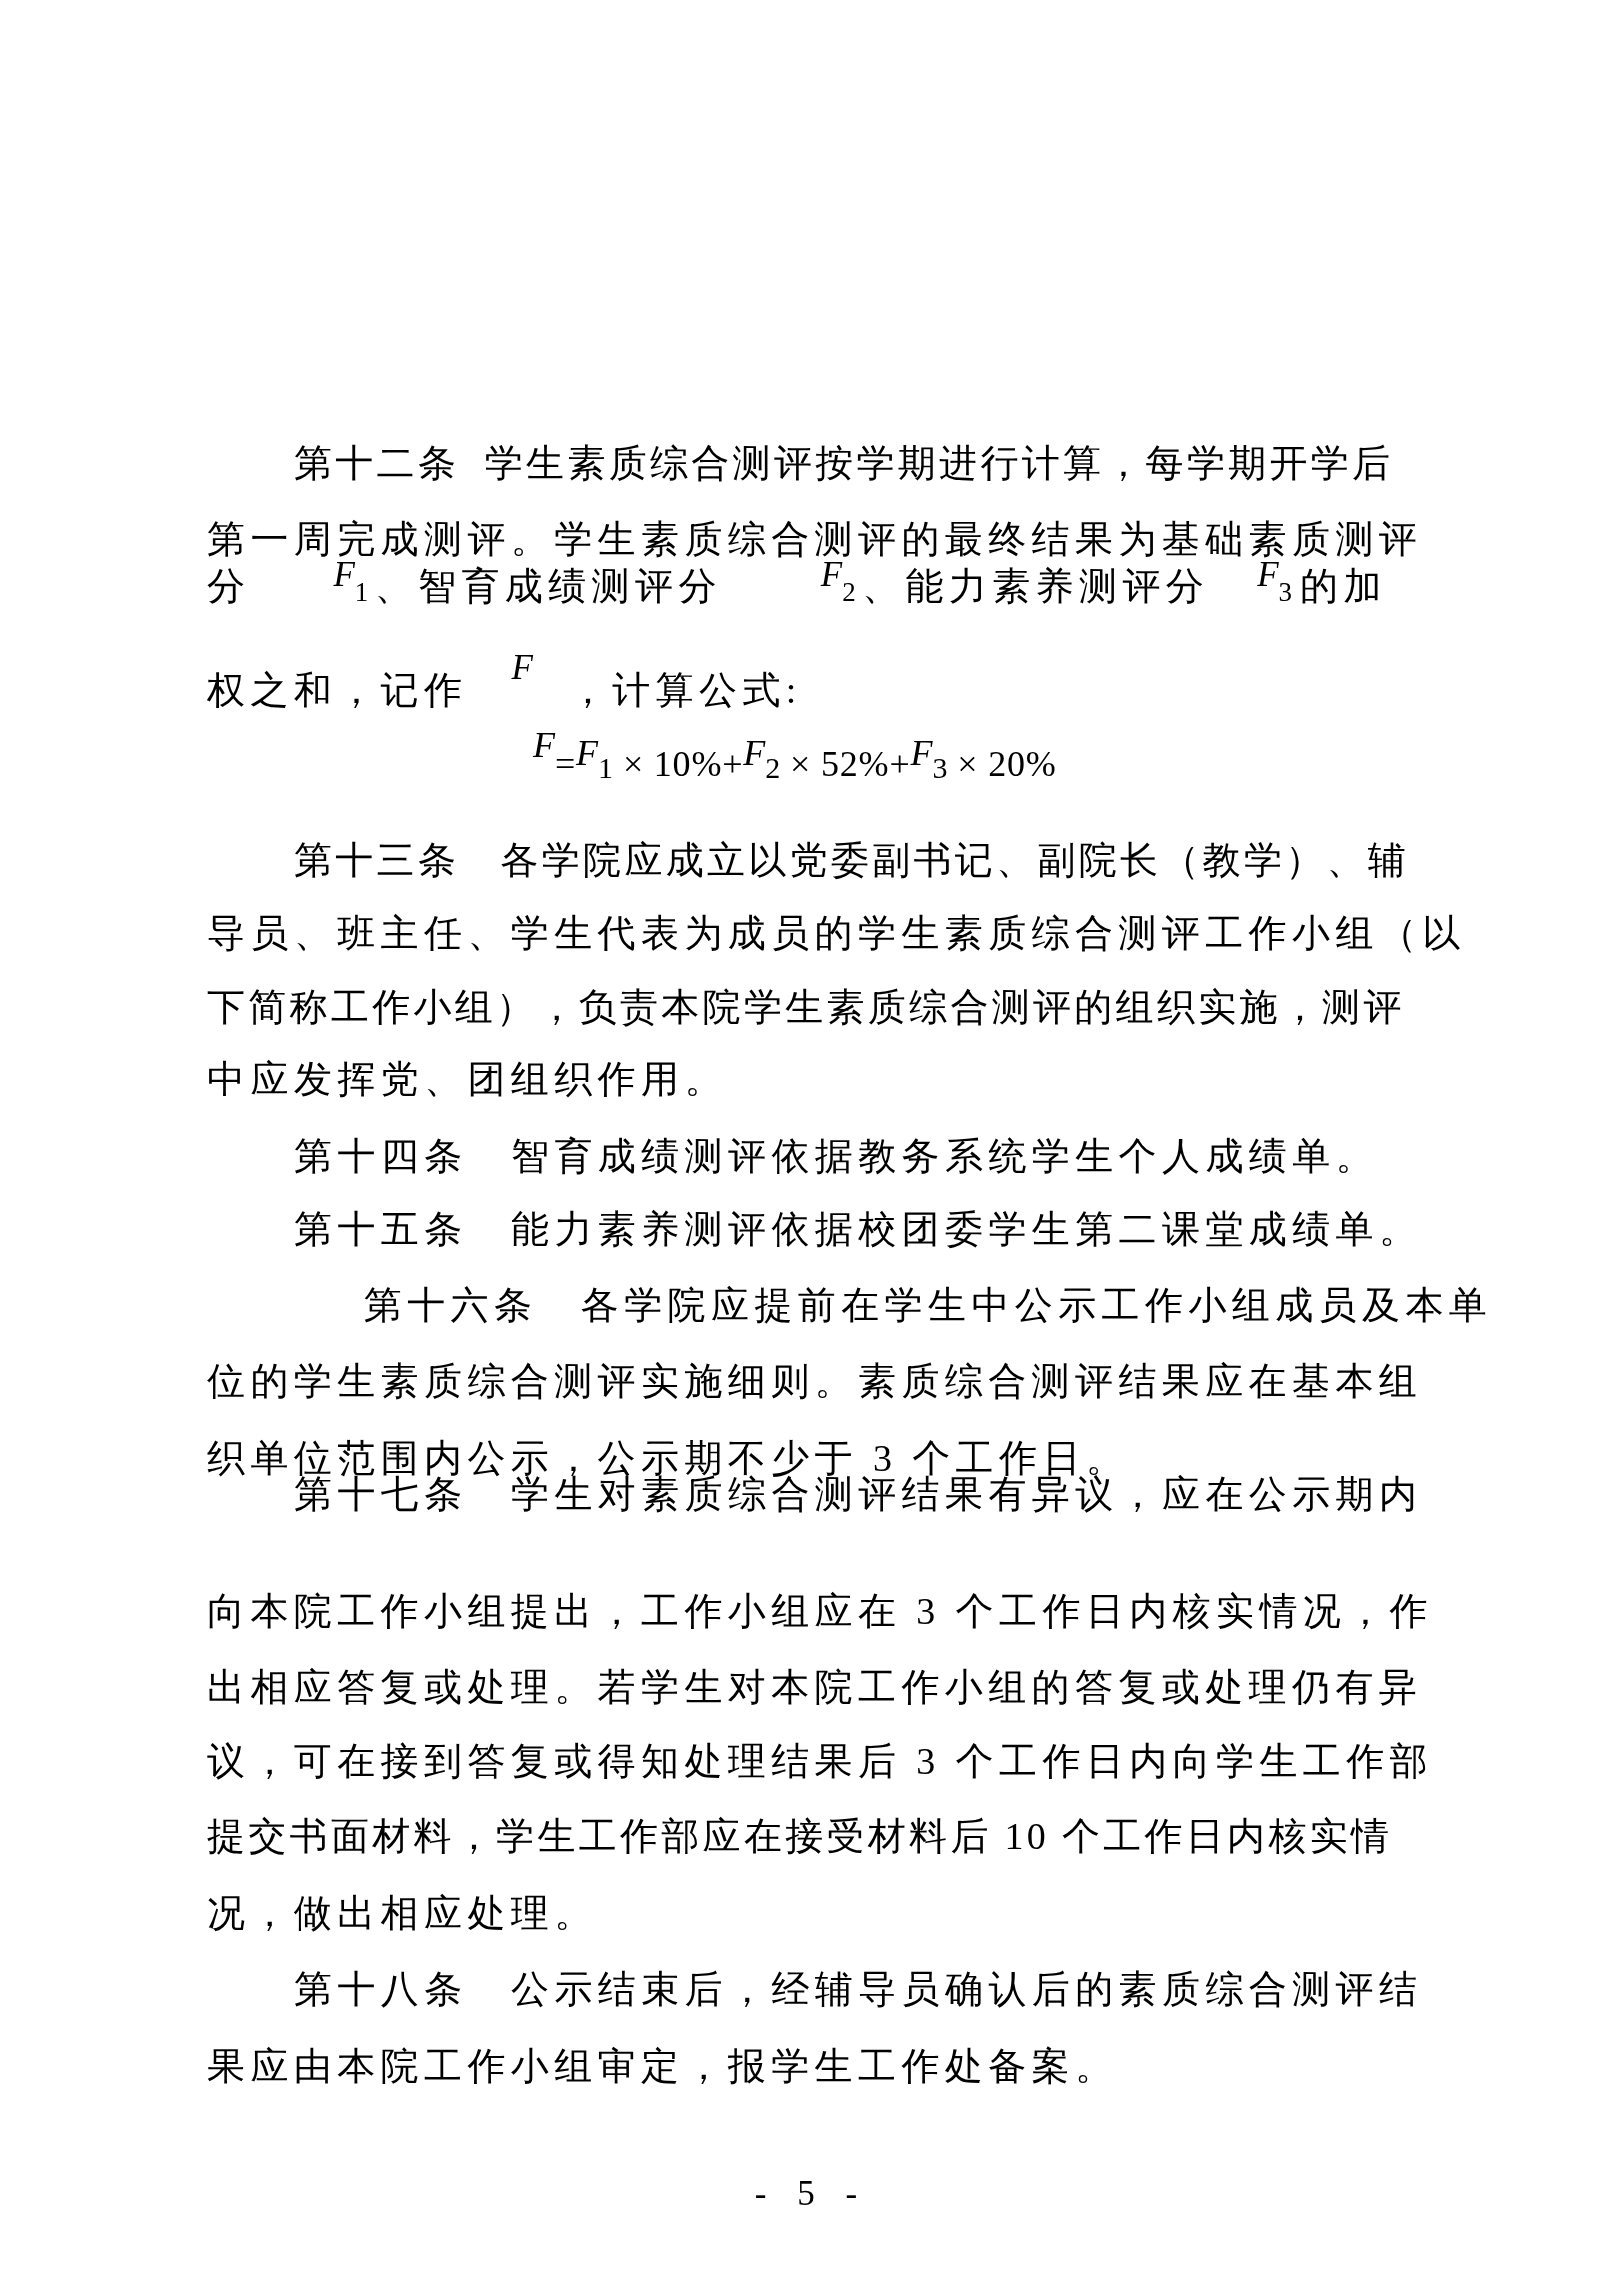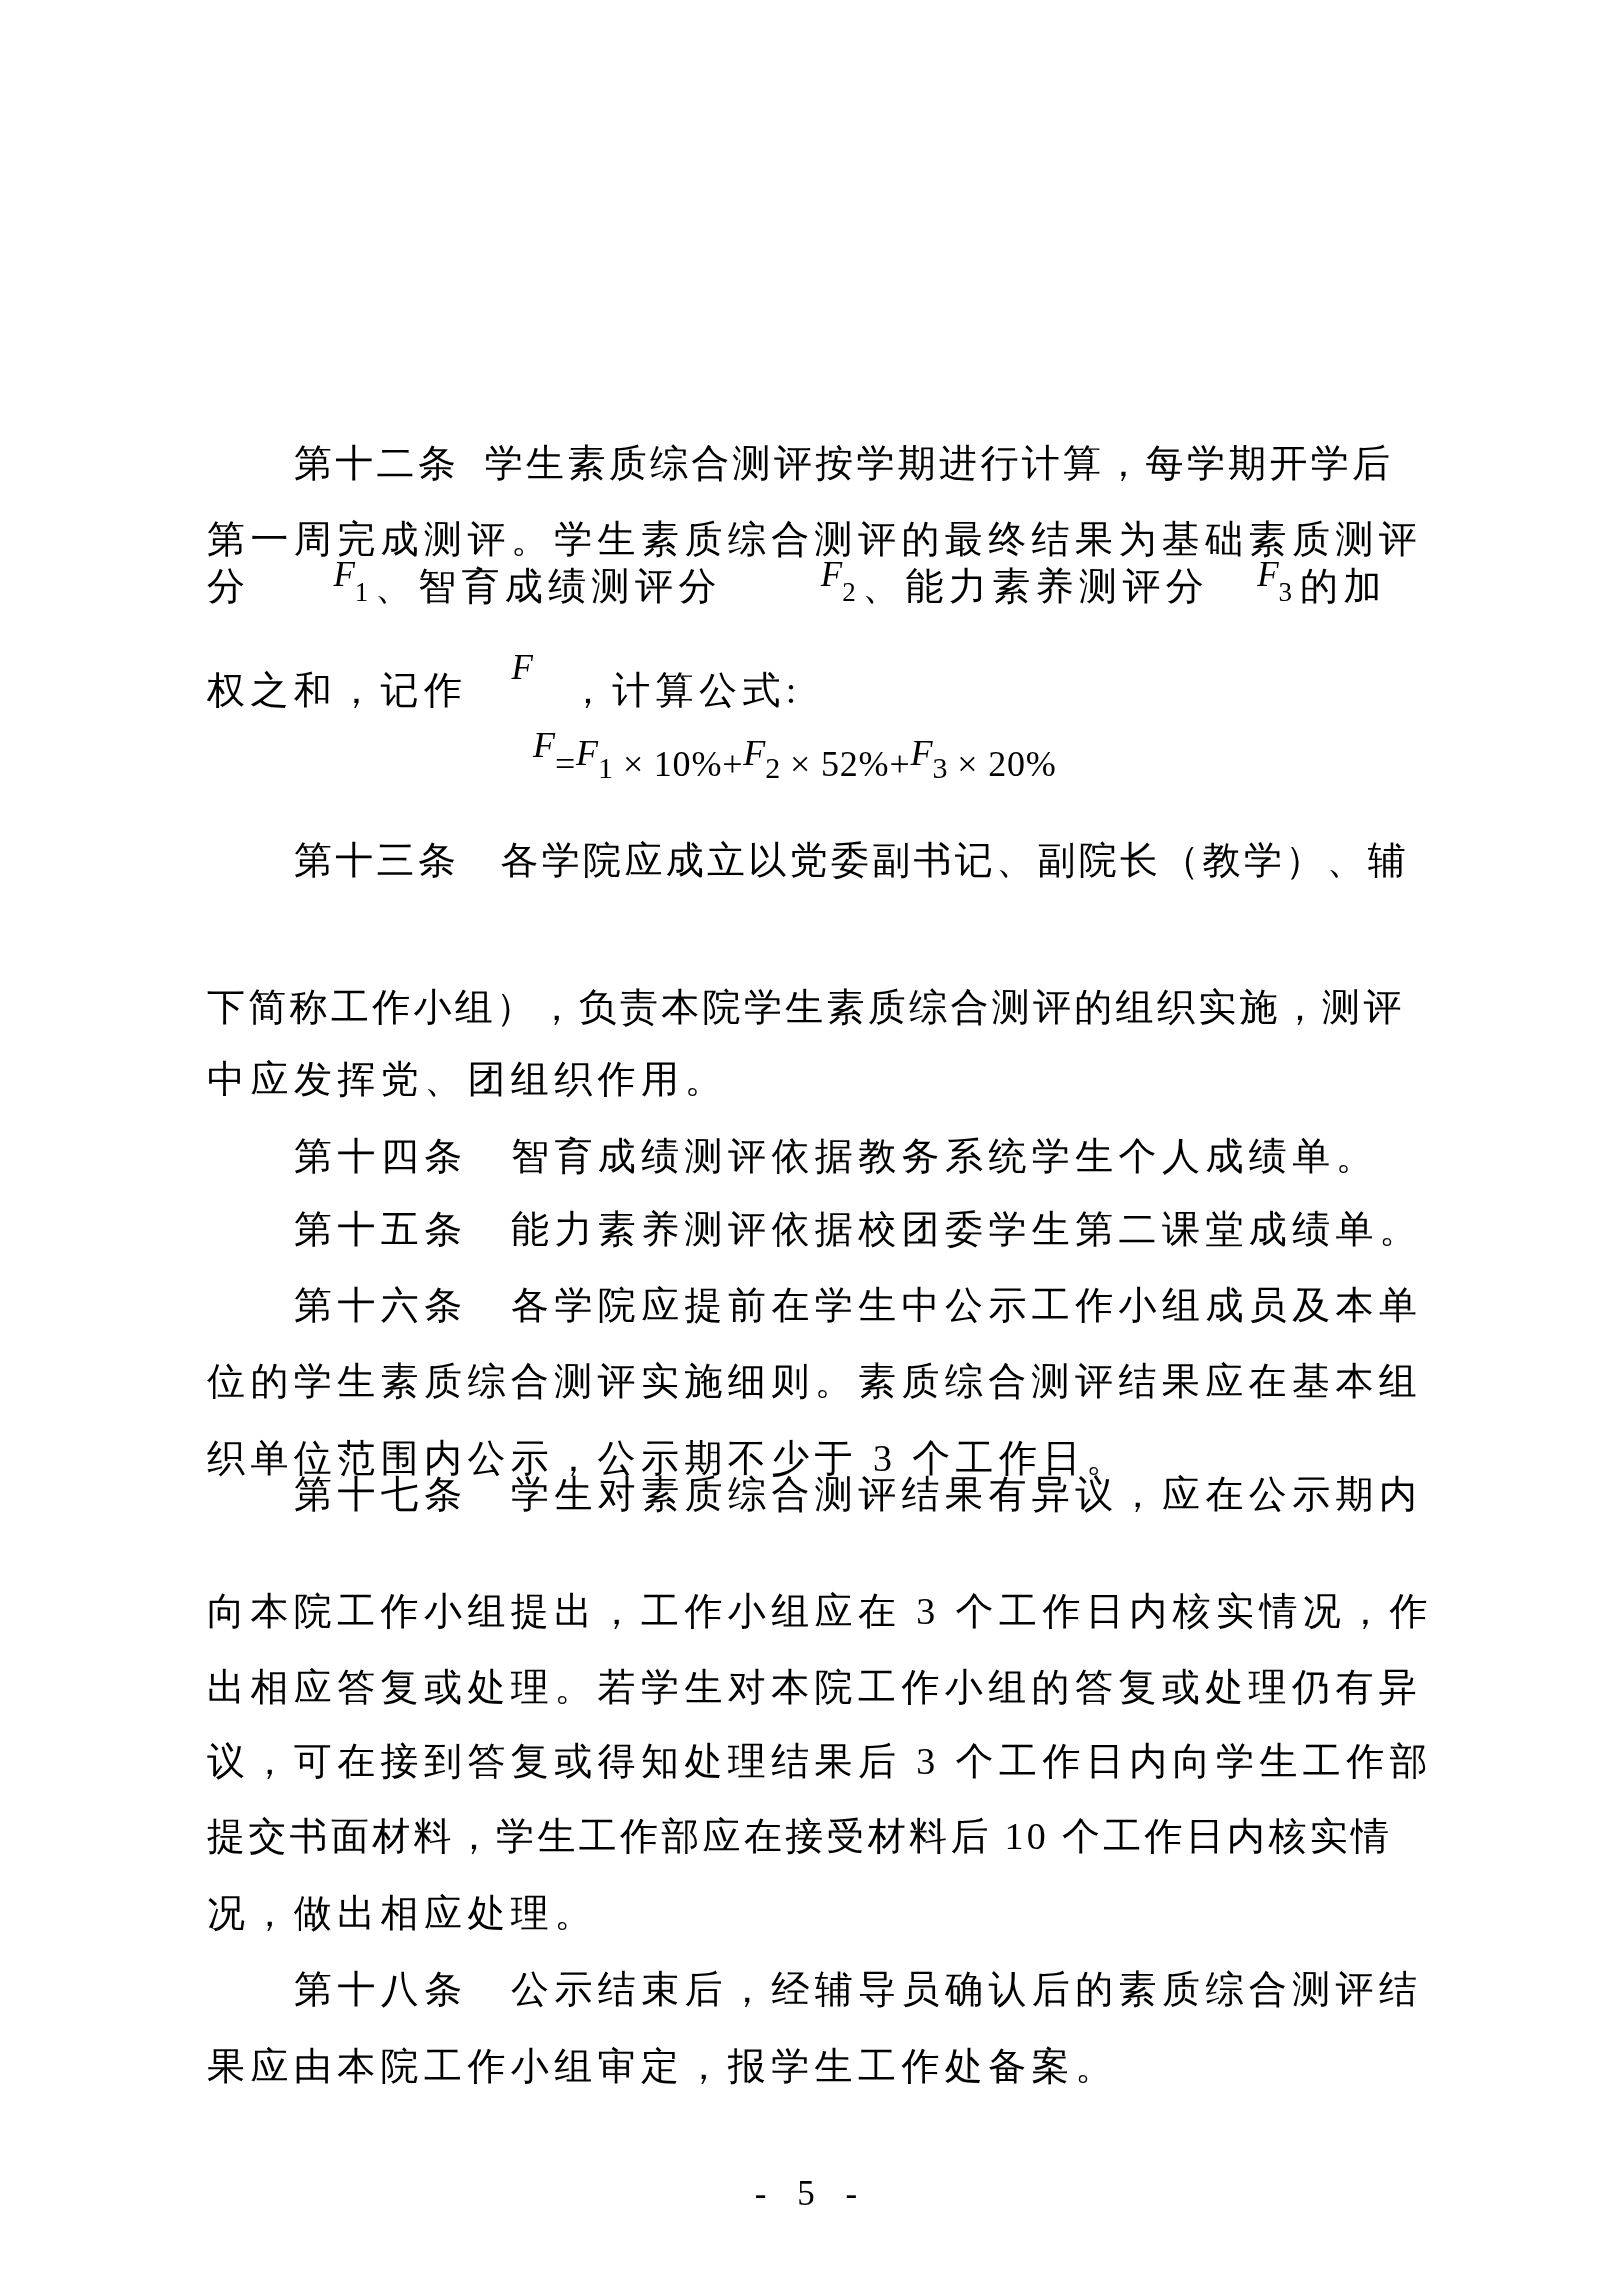--- a/index.html
+++ b/index.html
@@ -71,40 +71,41 @@
     line-height: 76px;
     text-align: center;
     font-size: 35px;
     letter-spacing: 11px;
     white-space: pre;
   }
   
   .y1  { top: 387px; }  .y2  { top: 463px; }  .y3  { top: 510px; }
   .y4  { top: 614px; }  .y5  { top: 784px; }  .y6  { top: 857px; }
   .y7  { top: 931px; } .y8  { top: 1003px; } .y9  { top: 1080px; }
-  .y10 { top: 1153px; } .y11 { top: 1229px; } .y12 { top: 1305px; }
+  .y10 { top: 1153px; } .y11 { top: 1229px; text-align: center; } .y12 { top: 1305px; }
   .y13 { top: 1382px; } .y14 { top: 1418px; } .y15 { top: 1535px; }
   .y16 { top: 1611px; } .y17 { top: 1685px; } .y18 { top: 1760px; }
   .y19 { top: 1837px; } .y20 { top: 1913px; } .y21 { top: 1990px; }
 </style>
 </head>
 <body>
 
 <div class="page">
 
   <p class="line y2">第一周完成测评。学生素质综合测评的最终结果为基础素质测评</p>
   <p class="line indent tight y1">第十二条  学生素质综合测评按学期进行计算，每学期开学后</p>
 
   <p class="line y3"><span>分</span><span class="gap g-a"></span><span class="fv">F</span><span class="fs">1</span><span class="gap g-b"></span><span>、智育成绩测评分</span><span class="gap g-c"></span><span class="fv">F</span><span class="fs">2</span><span class="gap g-b"></span><span>、能力素养测评分</span><span class="gap g-d"></span><span class="fv">F</span><span class="fs">3</span><span class="gap g-e"></span><span>的加</span></p>
 
   <p class="line y4"><span>权之和，记作</span><span class="gap g-f"></span><span class="fv fv-line4">F</span><span class="gap g-g"></span><span>，计算公式:</span></p>
 
   <p class="formula"><span class="fv fv-lhs">F</span><span class="op">=</span><span class="fv">F</span><span class="fs">1</span><span class="op"> × 10%+</span><span class="fv">F</span><span class="fs">2</span><span class="op"> × 52%+</span><span class="fv">F</span><span class="fs">3</span><span class="op"> × 20%</span></p>
 
   <p class="line indent tight y5">第十三条　各学院应成立以党委副书记、副院长（教学）、辅</p>
+  <p class="line y6">导员、班主任、学生代表为成员的学生素质综合测评工作小组（以</p>
   <p class="line tight y7">下简称工作小组），负责本院学生素质综合测评的组织实施，测评</p>
   <p class="line y8">中应发挥党、团组织作用。</p>
 
   <p class="line indent y9">第十四条　智育成绩测评依据教务系统学生个人成绩单。</p>
 
   <p class="line indent y10">第十五条　能力素养测评依据校团委学生第二课堂成绩单。</p>
 
   <p class="line indent y11">第十六条　各学院应提前在学生中公示工作小组成员及本单</p>
   <p class="line y12">位的学生素质综合测评实施细则。素质综合测评结果应在基本组</p>
   <p class="line y13">织单位范围内公示，公示期不少于 3 个工作日。</p>

